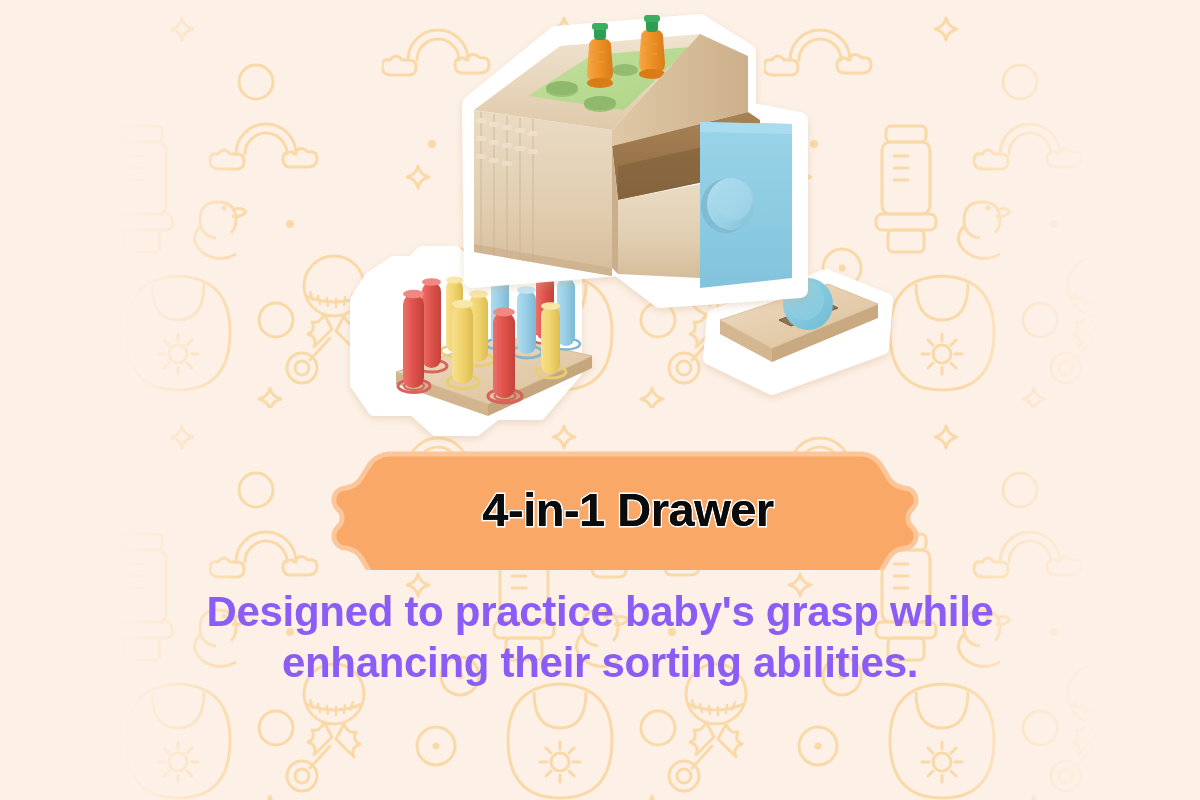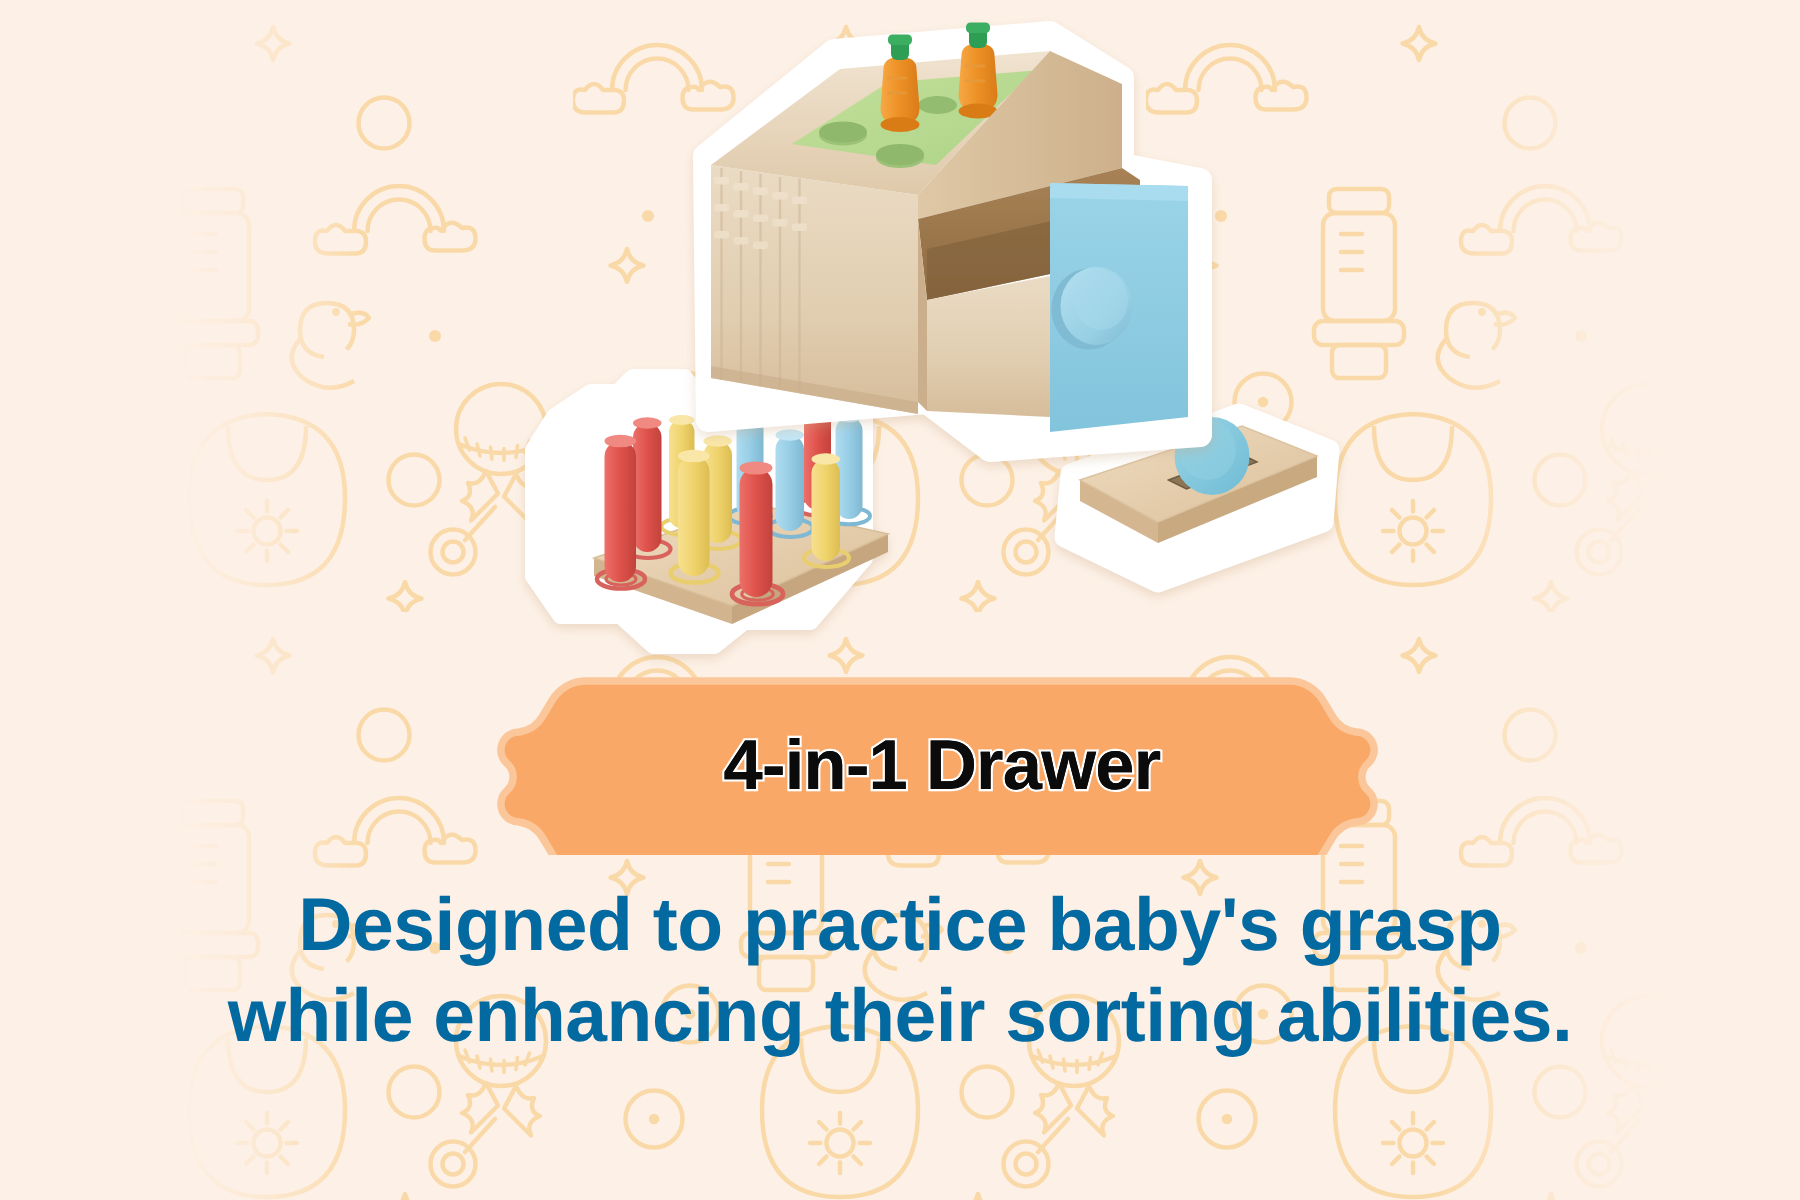--- a/index.html
+++ b/index.html
@@ -58,24 +58,24 @@
     z-index:2;
   }
 
   
   #description {
     position:absolute;
     left:0; top:586px;
     width:1200px;
     z-index:2;
     text-align:center;
-    font-size:50px;
+    font-size:42px;
     font-weight:bold;
     line-height:1.22;
-    color:#0369a1;
+    color:#8b5cf6;
     letter-spacing:-0.3px;
     padding:0 150px;
   }
 </style>
 </head>
 <body>
 
 <div id="bg-pattern">
   <svg viewBox="0 0 1200 800" xmlns="http://www.w3.org/2000/svg">
     <defs>

